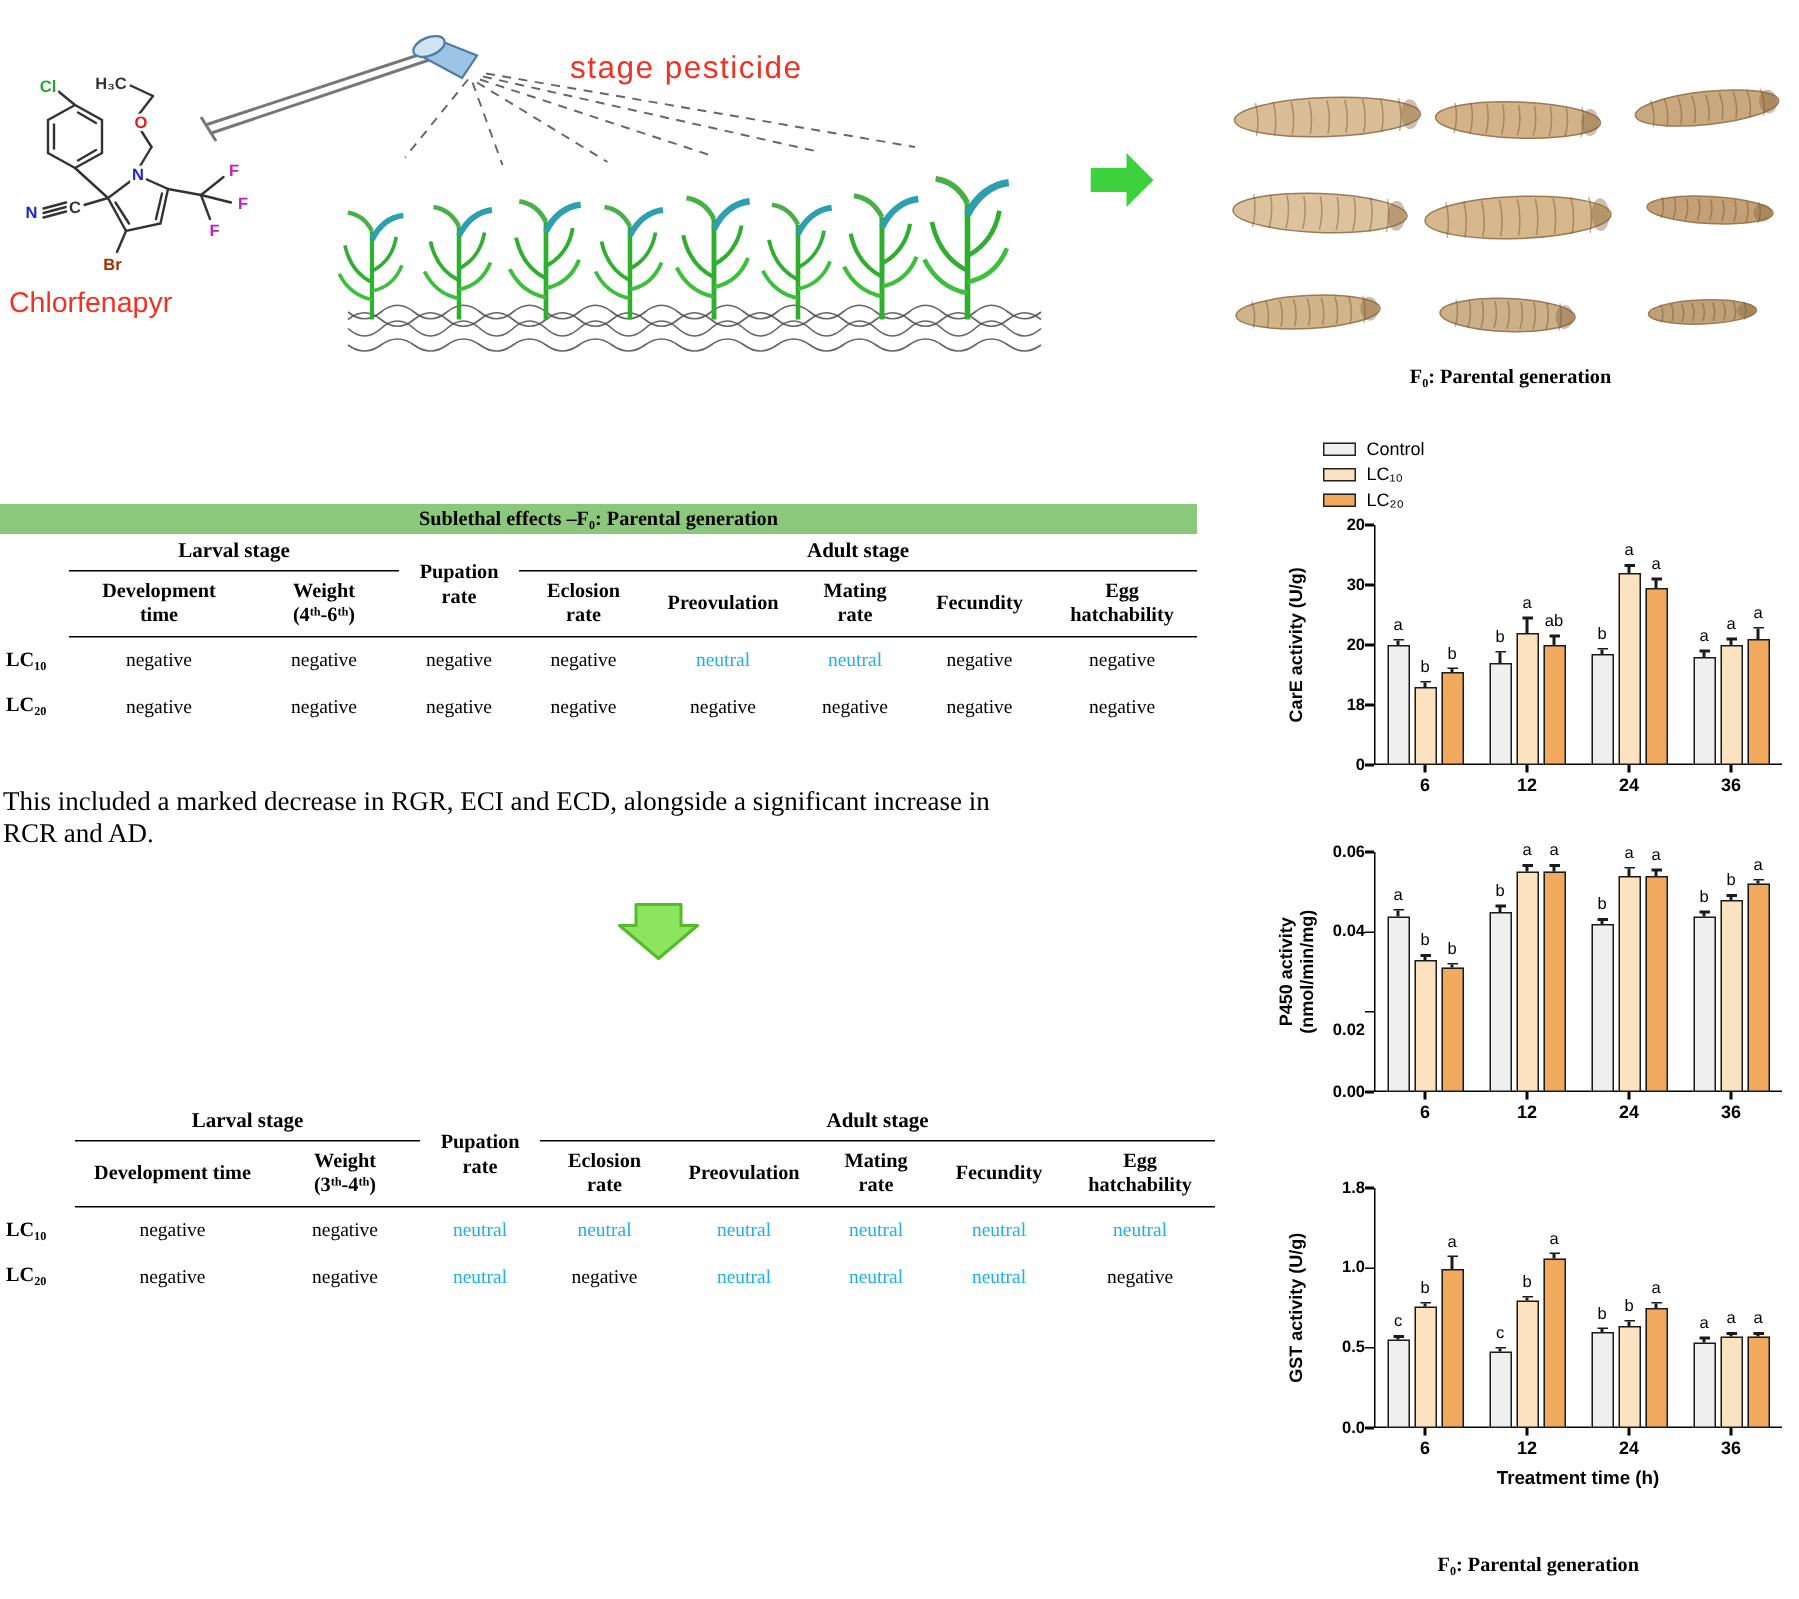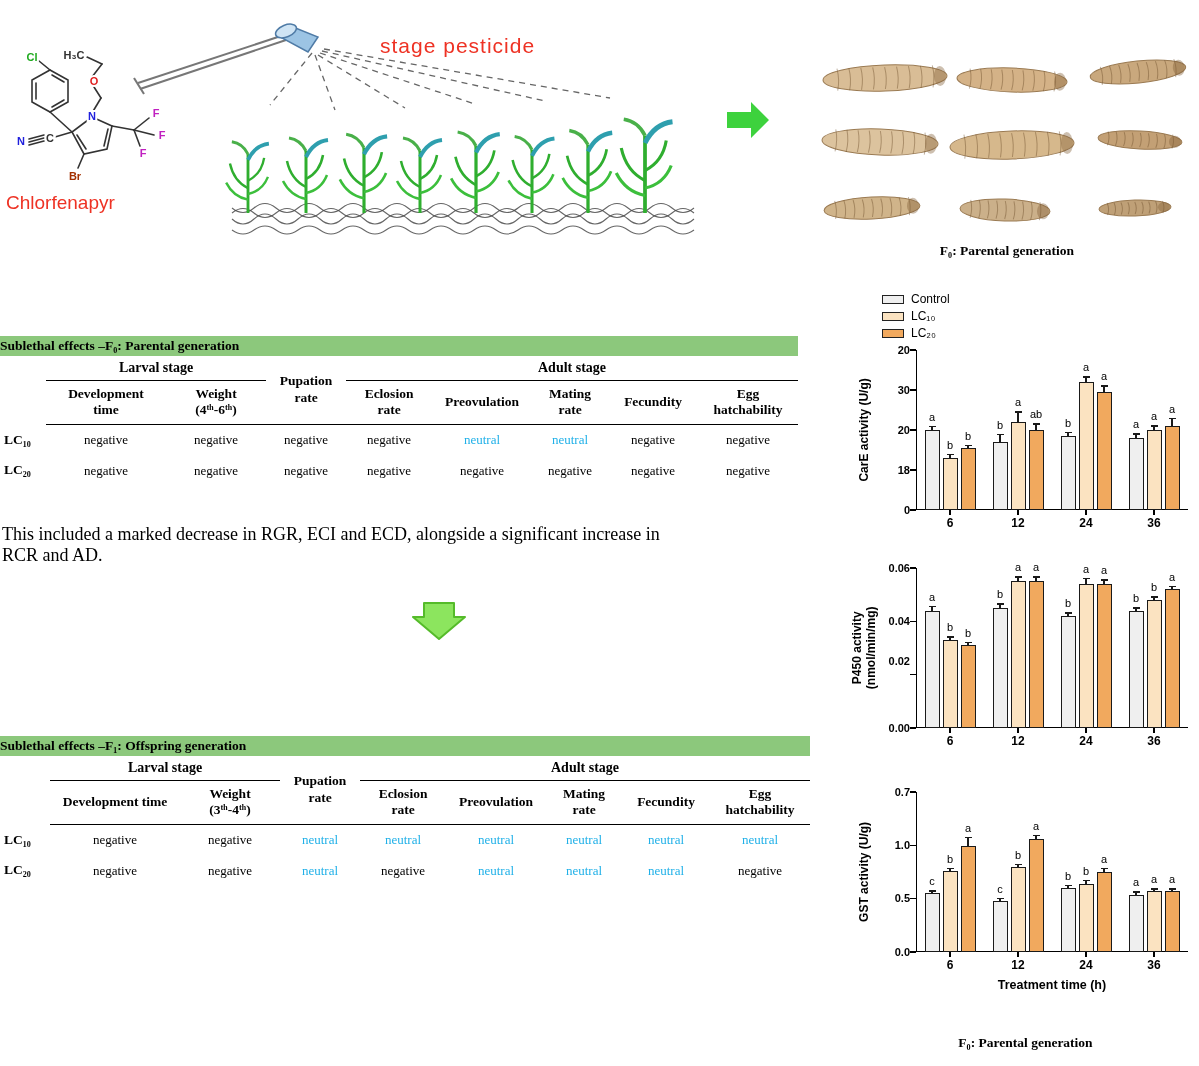--- a/index.html
+++ b/index.html
@@ -8,21 +8,21 @@
      font-family:"Liberation Sans","DejaVu Sans",sans-serif;overflow:hidden;}
 .abs{position:absolute;}
 .mol-label{position:absolute;left:6px;top:192px;font-size:19px;color:#ee3224;}
 .spray-label{position:absolute;left:380px;top:34px;font-size:21px;color:#ee3224;letter-spacing:1px;}
 .caption{position:absolute;font-family:"Liberation Serif","DejaVu Serif",serif;font-weight:bold;
          font-size:13.5px;text-align:center;color:#000;}
 .note{position:absolute;left:2px;top:524px;width:660px;font-family:"Liberation Serif","DejaVu Serif",serif;
       font-size:18px;color:#000;}
 
 .stbl{position:absolute;font-family:"Liberation Serif","DejaVu Serif",serif;color:#000;}
-.stbl .titlebar{background:#8cc87c;font-weight:bold;font-size:13.5px;padding:2px 0;}
+.stbl .titlebar{background:#8cc87c;font-weight:bold;font-size:13.5px;text-align:center;padding:2px 0;}
 .stbl table{border-collapse:collapse;table-layout:fixed;width:100%;}
 .stbl td{text-align:center;padding:3px 2px;font-size:13.5px;white-space:pre-line;
          vertical-align:middle;line-height:1.25;}
 .stbl td.grp{font-weight:bold;font-size:14px;border-bottom:1.3px solid #000;}
 .stbl td.colh{font-weight:bold;border-bottom:1.3px solid #000;padding:5px 2px;}
 .stbl td.pup{font-weight:bold;border-bottom:1.3px solid #000;}
 .stbl td.rowlabel{text-align:left;font-weight:bold;padding-left:4px;}
 .stbl td.val{font-size:13px;padding:7px 2px;}
 .stbl td.val.neutral{color:#1fb0e8;}
 
@@ -318,21 +318,20 @@
     </table>
   </div>
 
 <div class="note">This included a marked decrease in RGR, ECI and ECD, alongside a significant increase in RCR and AD.</div>
 
 <svg class="abs" style="left:412px;top:602px" width="54" height="38" viewBox="0 0 54 38">
   <polygon points="12,1 42,1 42,15 53,15 27,37 1,15 12,15" fill="#8ce55e" stroke="#55bb2a" stroke-width="2" stroke-linejoin="round"></polygon>
 </svg>
 
 <div class="stbl" id="table-f1" style="left:0;top:736px;width:810px;">
-    <div class="titlebar">Sublethal effects –F₁: Offspring generation</div>
     <table>
       <colgroup>
         <col style="width: 50px;">
         <col style="width: 130px;">
         <col style="width: 100px;">
         <col style="width: 80px;">
         <col style="width: 86px;">
         <col style="width: 100px;">
         <col style="width: 76px;">
         <col style="width: 88px;">
@@ -469,21 +468,21 @@
       <div class="err" style="left: 319.25px; top: 78.8px; width: 1.5px; height: 7.2px;"></div>
       <div class="err" style="left: 316.5px; top: 77.8px; width: 7px; height: 1.5px;"></div>
       <div class="letter" style="left: 310px; top: 62.8px; width: 20px;">a</div>
     </div>
   <div class="chart" id="chart-1" style="top: 268px;">
       <div class="ylab" style="left: -72px; top: 76px; width: 170px;">P450 activity
 (nmol/min/mg)</div>
       <div class="plot" style="left: 64px; top: 10px; width: 272px; height: 160px;"></div>
       <div class="ytick" style="left: 16px; top: 163.5px; width: 42px;">0.00</div>
       <div class="tickmark" style="left: 58px; top: 169.25px; width: 6px; height: 1.5px;"></div>
-      <div class="ytick" style="left: 16px; top: 97px; width: 42px;">0.02</div>
+      <div class="ytick" style="left: 16px; top: 123px; width: 42px;">0.02</div>
       <div class="tickmark" style="left: 58px; top: 115.917px; width: 6px; height: 1.5px;"></div>
       <div class="ytick" style="left: 16px; top: 56.8333px; width: 42px;">0.04</div>
       <div class="tickmark" style="left: 58px; top: 62.5833px; width: 6px; height: 1.5px;"></div>
       <div class="ytick" style="left: 16px; top: 3.5px; width: 42px;">0.06</div>
       <div class="tickmark" style="left: 58px; top: 9.25px; width: 6px; height: 1.5px;"></div>
       <div class="xtick" style="left: 78px; top: 176px; width: 40px;">6</div>
       <div class="tickmark" style="left: 97.25px; top: 170px; width: 1.5px; height: 5px;"></div>
       <div class="bar" style="left: 72.5px; top: 52.6667px; width: 15px; height: 117.333px; background: rgb(239, 239, 239);"></div>
       <div class="err" style="left: 79.25px; top: 48.6667px; width: 1.5px; height: 4px;"></div>
       <div class="err" style="left: 76.5px; top: 47.6667px; width: 7px; height: 1.5px;"></div>
@@ -541,21 +540,21 @@
     </div>
   <div class="chart" id="chart-2" style="top: 492px;">
       <div class="ylab" style="left: -72px; top: 83px; width: 170px;">GST activity (U/g)</div>
       <div class="plot" style="left: 64px; top: 10px; width: 272px; height: 160px;"></div>
       <div class="ytick" style="left: 16px; top: 163.5px; width: 42px;">0.0</div>
       <div class="tickmark" style="left: 58px; top: 169.25px; width: 6px; height: 1.5px;"></div>
       <div class="ytick" style="left: 16px; top: 110.167px; width: 42px;">0.5</div>
       <div class="tickmark" style="left: 58px; top: 115.917px; width: 6px; height: 1.5px;"></div>
       <div class="ytick" style="left: 16px; top: 56.8333px; width: 42px;">1.0</div>
       <div class="tickmark" style="left: 58px; top: 62.5833px; width: 6px; height: 1.5px;"></div>
-      <div class="ytick" style="left: 16px; top: 3.5px; width: 42px;">0.7</div>
+      <div class="ytick" style="left: 16px; top: 3.5px; width: 42px;">1.8</div>
       <div class="tickmark" style="left: 58px; top: 9.25px; width: 6px; height: 1.5px;"></div>
       <div class="xtick" style="left: 78px; top: 176px; width: 40px;">6</div>
       <div class="tickmark" style="left: 97.25px; top: 170px; width: 1.5px; height: 5px;"></div>
       <div class="bar" style="left: 72.5px; top: 111.333px; width: 15px; height: 58.6667px; background: rgb(239, 239, 239);"></div>
       <div class="err" style="left: 79.25px; top: 109.2px; width: 1.5px; height: 2.13333px;"></div>
       <div class="err" style="left: 76.5px; top: 108.2px; width: 7px; height: 1.5px;"></div>
       <div class="letter" style="left: 70px; top: 93.2px; width: 20px;">c</div>
       <div class="bar" style="left: 90.5px; top: 88.9333px; width: 15px; height: 81.0667px; background: rgb(251, 227, 193);"></div>
       <div class="err" style="left: 97.25px; top: 86.8px; width: 1.5px; height: 2.13333px;"></div>
       <div class="err" style="left: 94.5px; top: 85.8px; width: 7px; height: 1.5px;"></div>

